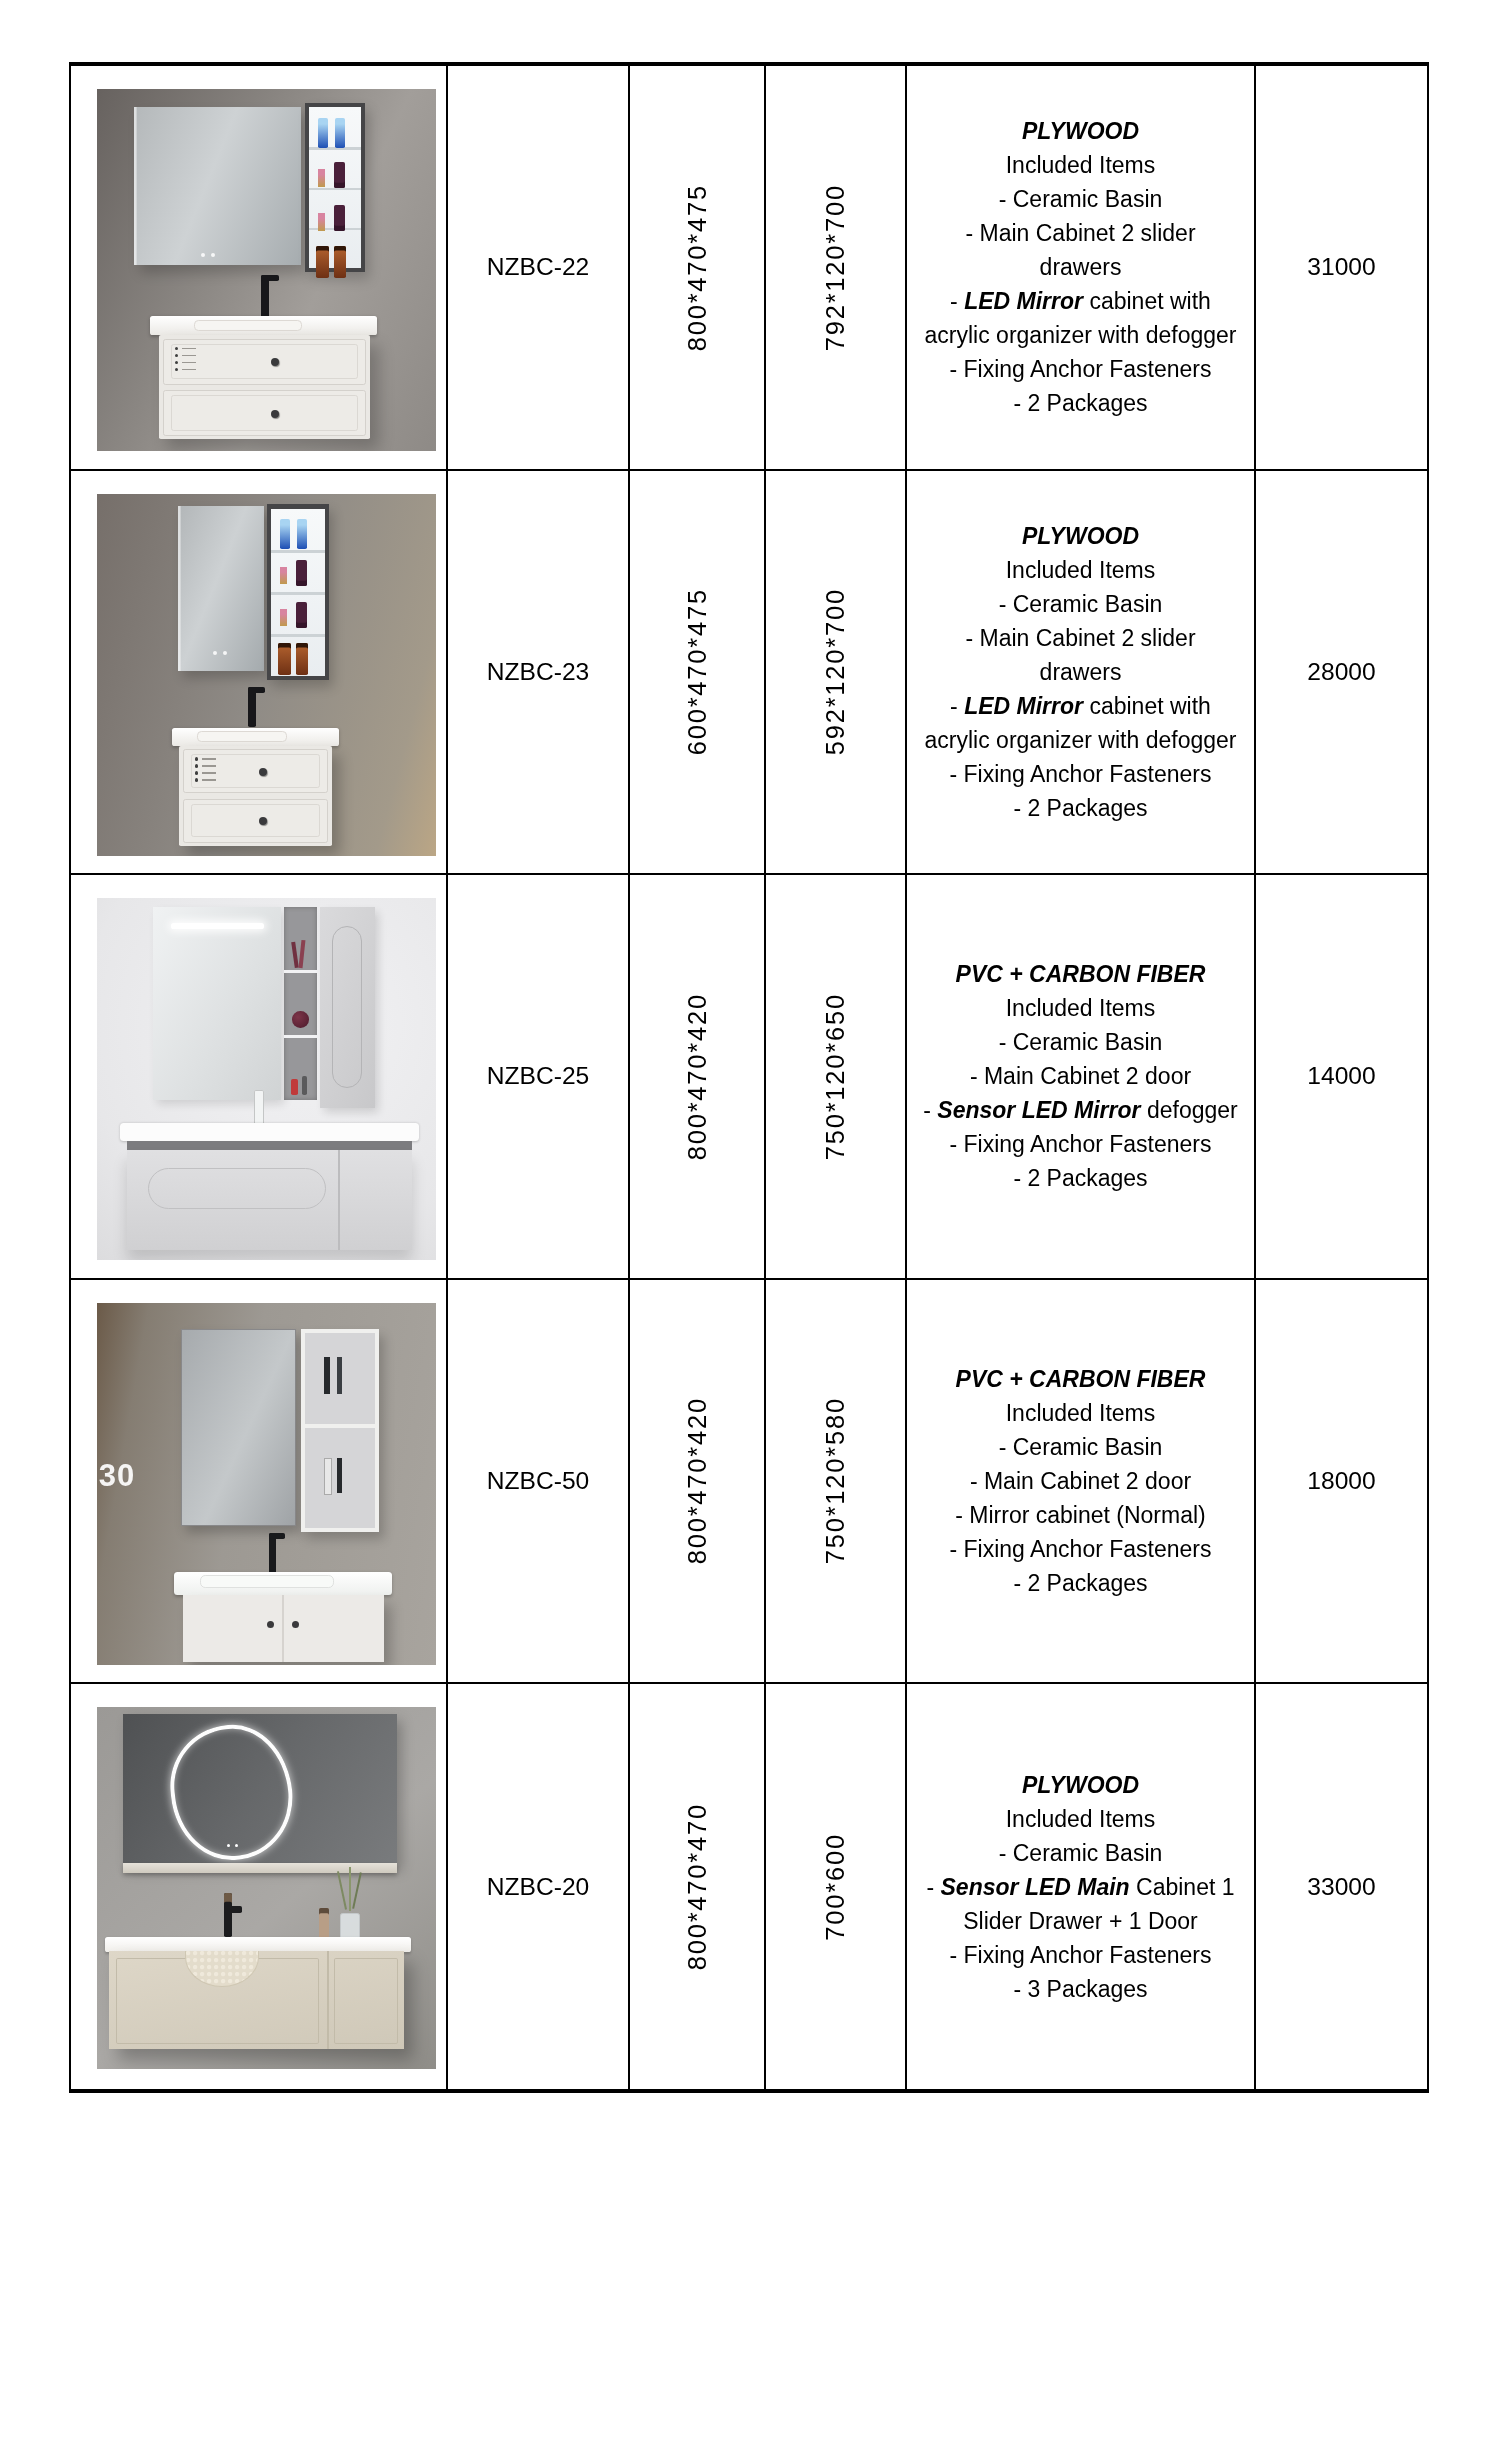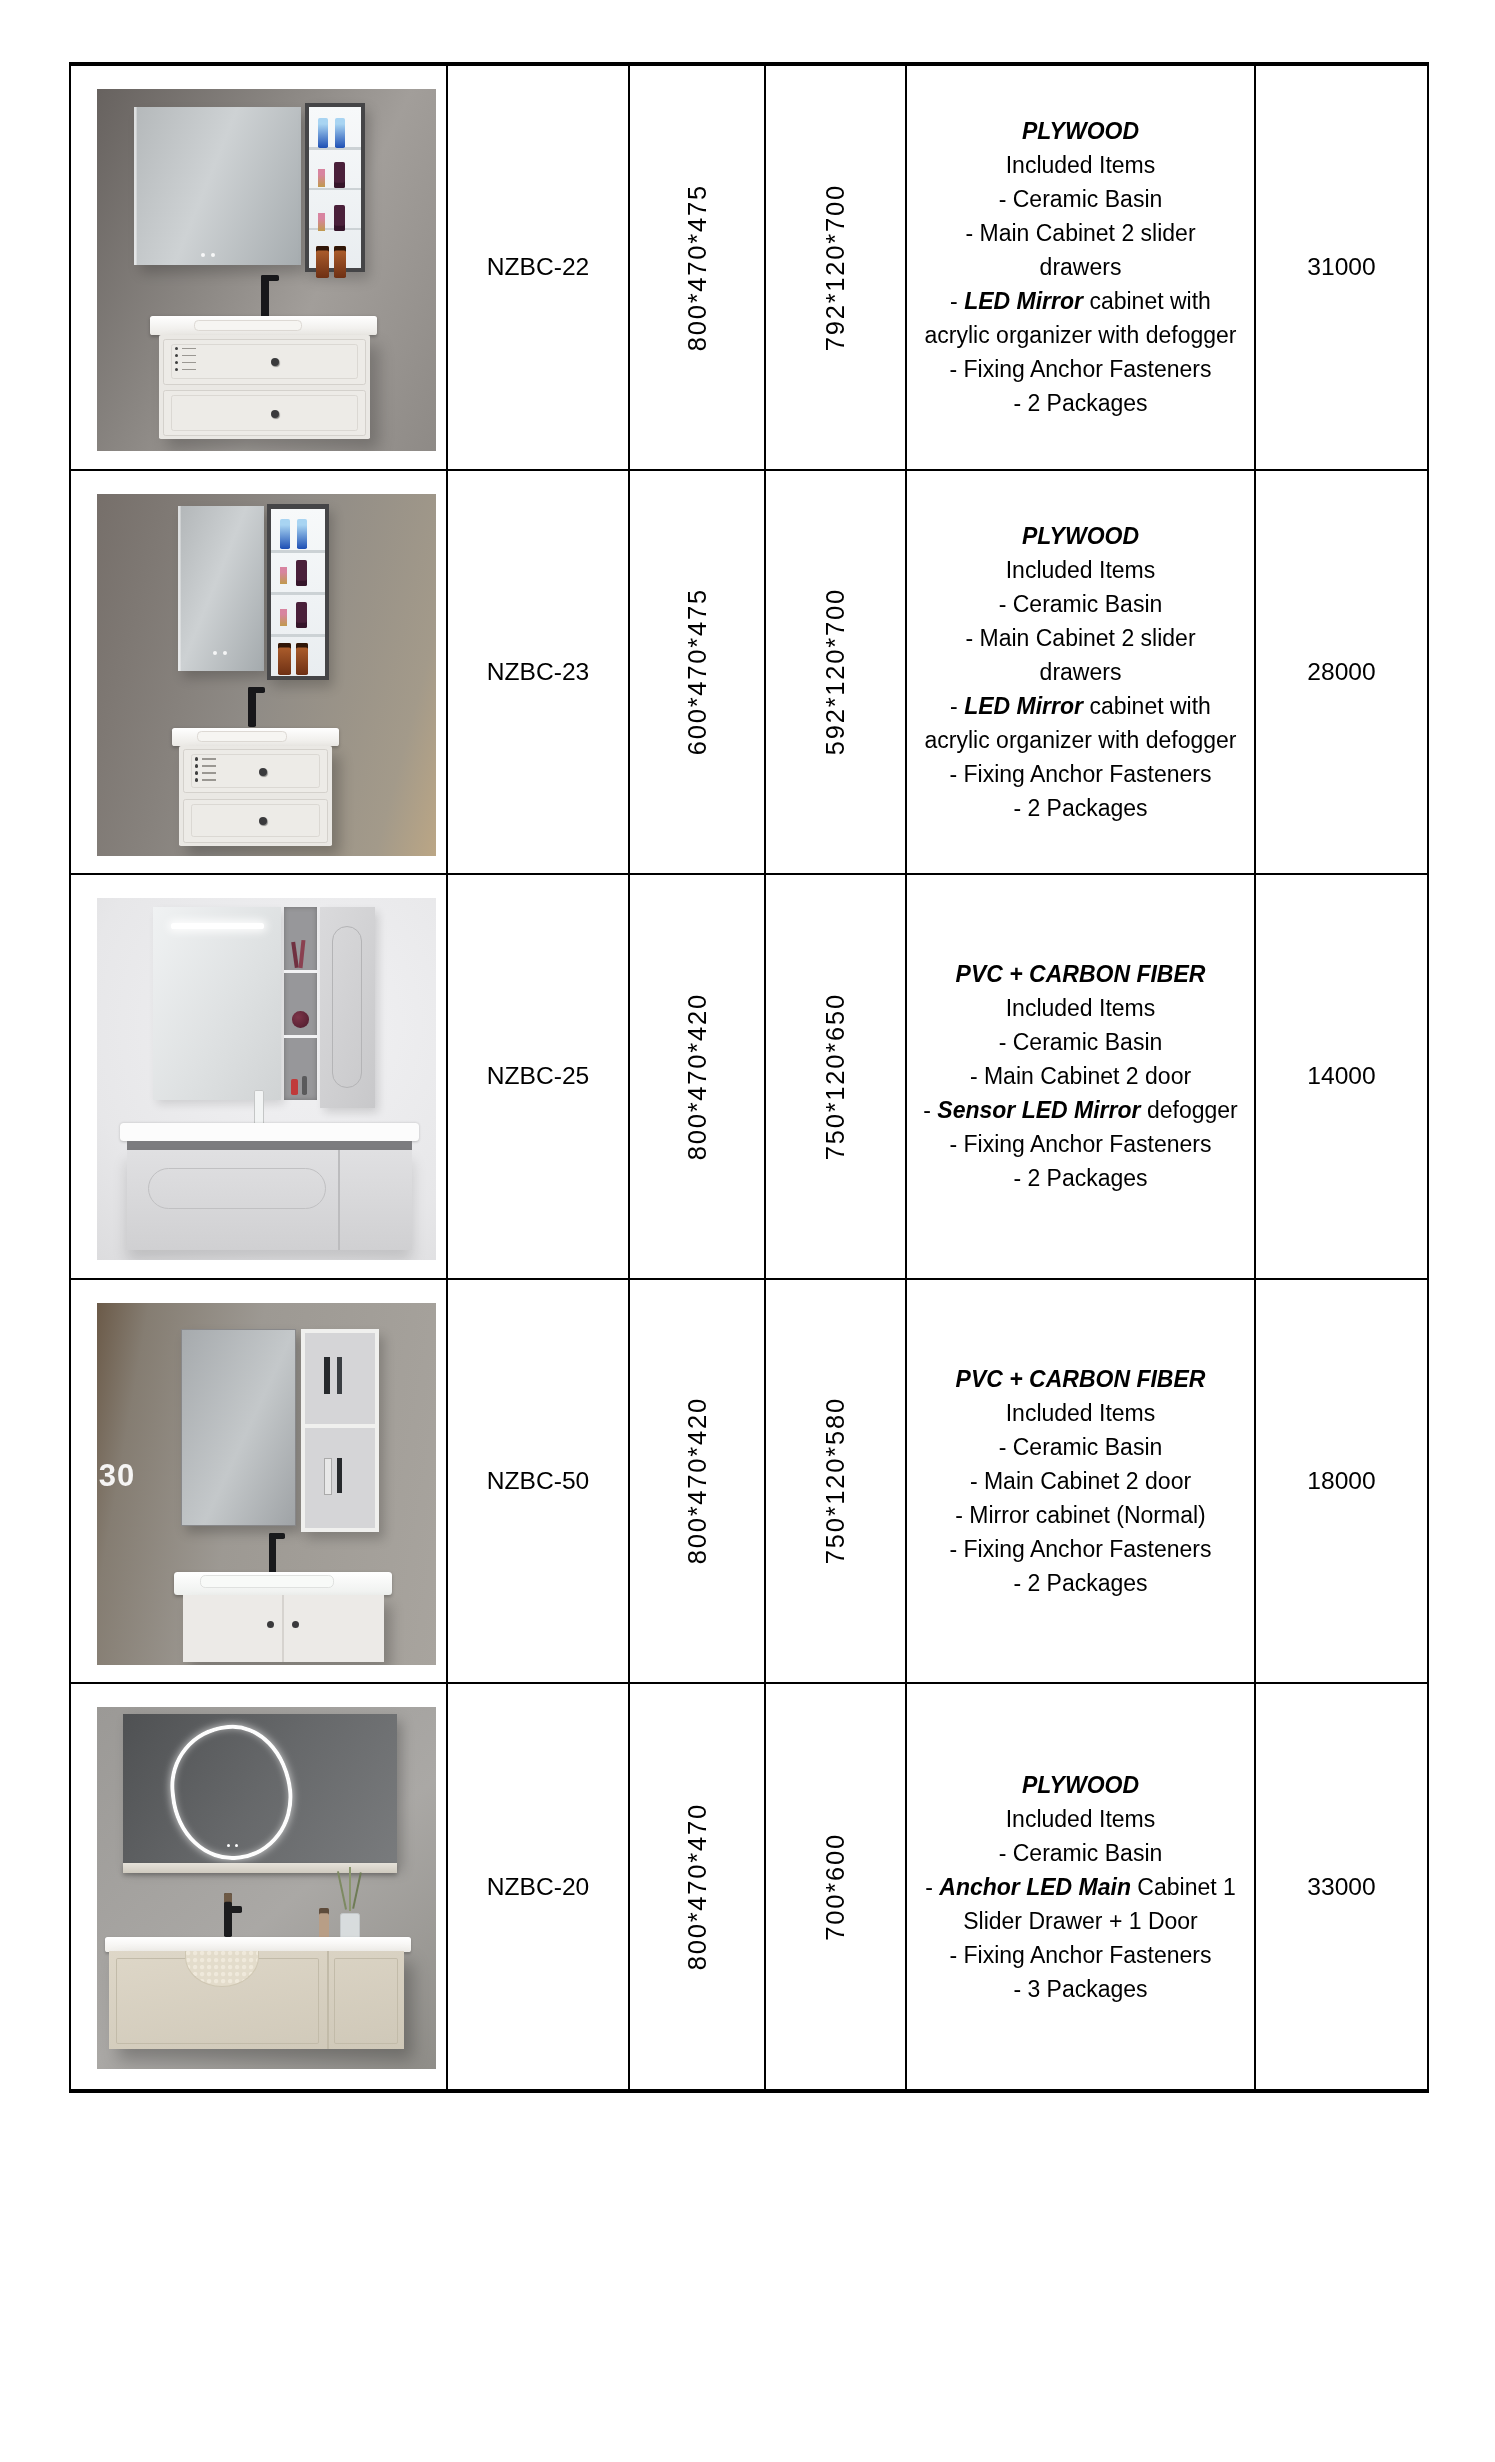--- a/index.html
+++ b/index.html
@@ -296,21 +296,21 @@
         <span class="vtext">800*470*470</span>
       </div>
       <div class="cell lastrow">
         <span class="vtext">700*600</span>
       </div>
       <div class="cell lastrow">
         <div class="desc">
           <div><b>PLYWOOD</b></div>
           <div><span>Included Items</span></div>
           <div><span>- Ceramic Basin</span></div>
-          <div><span>- </span><b>Anchor LED Main</b><span> Cabinet 1 Slider Drawer + 1 Door</span></div>
+          <div><span>- </span><b>Sensor LED Main</b><span> Cabinet 1 Slider Drawer + 1 Door</span></div>
           <div><span>- Fixing Anchor Fasteners</span></div>
           <div><span>- 3 Packages</span></div>
         </div>
       </div>
       <div class="cell lastrow">
         <span class="price">33000</span>
       </div>
     </div>
 </div>
 

